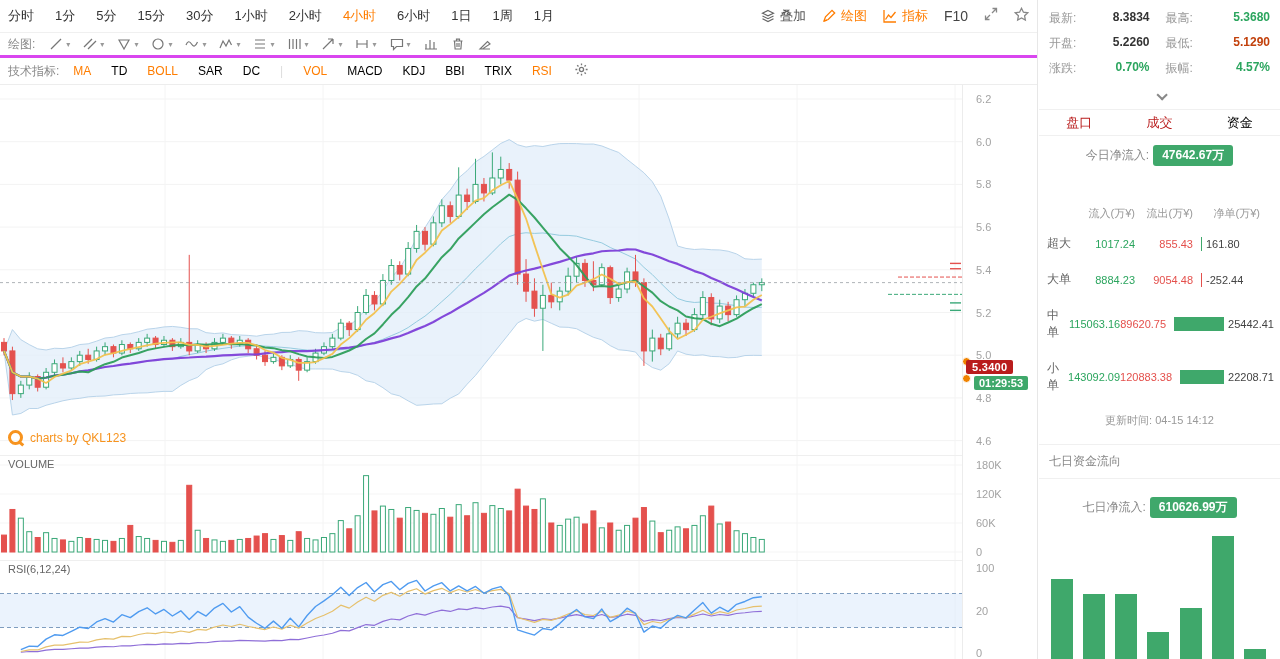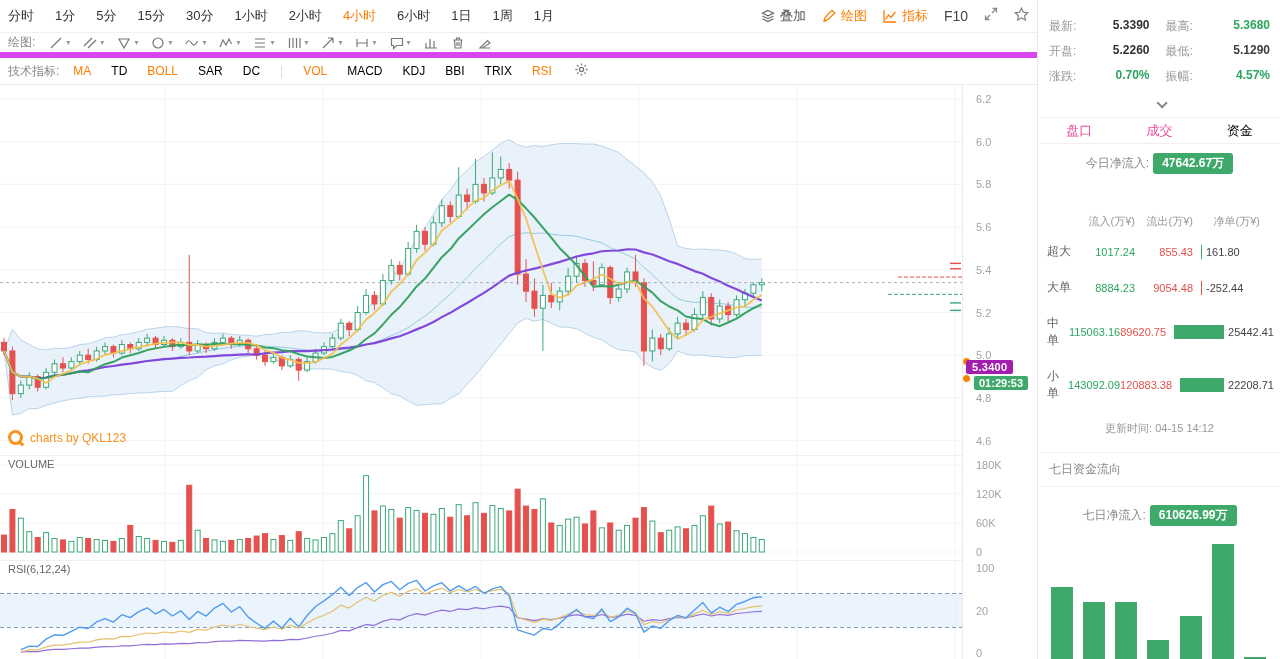--- a/index.html
+++ b/index.html
@@ -14,21 +14,21 @@
     padding:0 8px; border-bottom:1px solid #f0f0f0; }
   .tf-btn { font-size:13px; color:#333; margin-right:21px; cursor:pointer; white-space:nowrap; }
   .tf-btn.active { color:#ff7d00; }
   .tf-right { margin-left:auto; display:flex; align-items:center; gap:16px; }
   .tr-btn { display:flex; align-items:center; gap:5px; font-size:13px; color:#555; cursor:pointer; }
   .tr-btn.orange { color:#ff7d00; }
   .tr-btn svg { display:block; }
   .f10 { font-size:14px; color:#444; }
 
   .draw-row { position:absolute; left:0; top:33px; width:100%; height:25px; display:flex; align-items:center;
-    padding:0 8px; border-bottom:6px solid #d946ef; }
+    padding:0 8px; border-bottom:3px solid #d946ef; }
   .row-label { font-size:12px; color:#888; margin-right:14px; }
   .tool { display:flex; align-items:center; margin-right:13px; cursor:pointer; color:#777; }
   .tool .caret { font-size:8px; color:#999; margin-left:3px; }
   .tool svg { display:block; }
 
   .ind-row { position:absolute; left:0; top:58px; width:100%; height:27px; display:flex; align-items:center;
     padding:0 8px; border-bottom:1px solid #ededed; }
   .ind-btn { font-size:12px; color:#000000; margin-right:20px; cursor:pointer; }
   .ind-btn.active { color:#ff7d00; }
   .ind-div { color:#ddd; margin-right:20px; font-size:12px; }
@@ -42,40 +42,40 @@
   .axis-line { position:absolute; left:962px; top:0; width:1px; height:574px; background:#ececec; }
   .pane-sep { position:absolute; left:0; width:962px; height:1px; background:#efefef; }
   .ax-label { position:absolute; left:976px; font-size:11px; color:#a3a3a3; white-space:nowrap; }
 
   .watermark { position:absolute; left:8px; top:345px; display:flex; align-items:center; gap:7px; }
   .wm-logo { width:15px; height:15px; border-radius:50%; border:3px solid #f7931e; position:relative; }
   .wm-logo::after { content:""; position:absolute; right:-4px; bottom:-3px; width:6px; height:3px; background:#f7931e; transform:rotate(40deg); }
   .wm-text { font-size:12px; color:#f7931e; }
   .pane-title { position:absolute; left:8px; font-size:11px; color:#666; }
 
-  .price-badge { position:absolute; left:966px; top:275px; background:#a21caf; color:#fff; font-size:11px;
+  .price-badge { position:absolute; left:966px; top:275px; background:#b91c1c; color:#fff; font-size:11px;
     font-weight:bold; padding:1px 6px; border-radius:2px; letter-spacing:.3px; }
   .cd-badge { position:absolute; left:974px; top:291px; background:#3fa86b; color:#fff; font-size:11px;
     font-weight:bold; padding:1px 5px; border-radius:2px; }
   .odot { position:absolute; width:9px; height:9px; border-radius:50%; background:#f08300; border:1px solid #fff; }
 
   
   .sidebar { position:absolute; left:1039px; top:0; width:241px; height:659px; background:#fff; overflow:hidden; }
-  .stats { padding:18px 10px 4px 10px; }
+  .stats { padding:10px 10px 4px 10px; }
   .stat-line { display:flex; margin-bottom:8px; }
   .stat-cell { width:50%; display:flex; justify-content:space-between; padding-right:10px; }
   .stat-cell:last-child { padding-right:0; padding-left:6px; }
   .s-label { font-size:12px; color:#999; }
   .s-val { font-size:12px; font-weight:bold; color:#333; }
-  .s-val.green { color:#2ba55e; } .s-val.red { color:#404040; }
+  .s-val.green { color:#2ba55e; } .s-val.red { color:#c2410c; }
   .chev-wrap { height:16px; display:flex; justify-content:center; align-items:center; cursor:pointer; }
   .chev { width:8px; height:8px; border-right:2px solid #888; border-bottom:2px solid #888; transform:rotate(45deg) translateY(-3px); }
 
   .tabs { display:flex; border-top:1px solid #f0f0f0; border-bottom:1px solid #f0f0f0; height:27px; margin-top:4px; }
-  .tab { flex:1; display:flex; align-items:center; justify-content:center; font-size:13px; color:#ec4899; cursor:pointer; }
+  .tab { flex:1; display:flex; align-items:center; justify-content:center; font-size:13px; color:#b91c1c; cursor:pointer; }
   .tab.active { color:#000000; }
 
   .net-line { display:flex; align-items:center; justify-content:center; gap:4px; margin-top:9px; }
   .net-label { font-size:12px; color:#888; }
   .badge { background:#3fa86b; color:#fff; font-size:12px; font-weight:bold; padding:2px 9px; border-radius:3px; }
 
   .flow-table { margin-top:40px; padding:0 6px 0 8px; }
   .ft-head { display:flex; font-size:11px; color:#999; margin-bottom:14px; }
   .ft-head .h-in { width:88px; text-align:right; }
   .ft-head .h-out { width:58px; text-align:right; }
@@ -633,21 +633,21 @@
       <div class="price-badge">5.3400</div>
       <div class="cd-badge">01:29:53</div>
     </div>
   </div>
 
   <aside class="sidebar">
     <div class="stats" id="stats-box">
         <div class="stat-line">
           <div class="stat-cell">
             <span class="s-label">最新:</span>
-            <span class="s-val ">5.3390</span>
+            <span class="s-val ">8.3834</span>
           </div>
           <div class="stat-cell">
             <span class="s-label">最高:</span>
             <span class="s-val green">5.3680</span>
           </div>
         </div>
         <div class="stat-line">
           <div class="stat-cell">
             <span class="s-label">开盘:</span>
             <span class="s-val ">5.2260</span>

